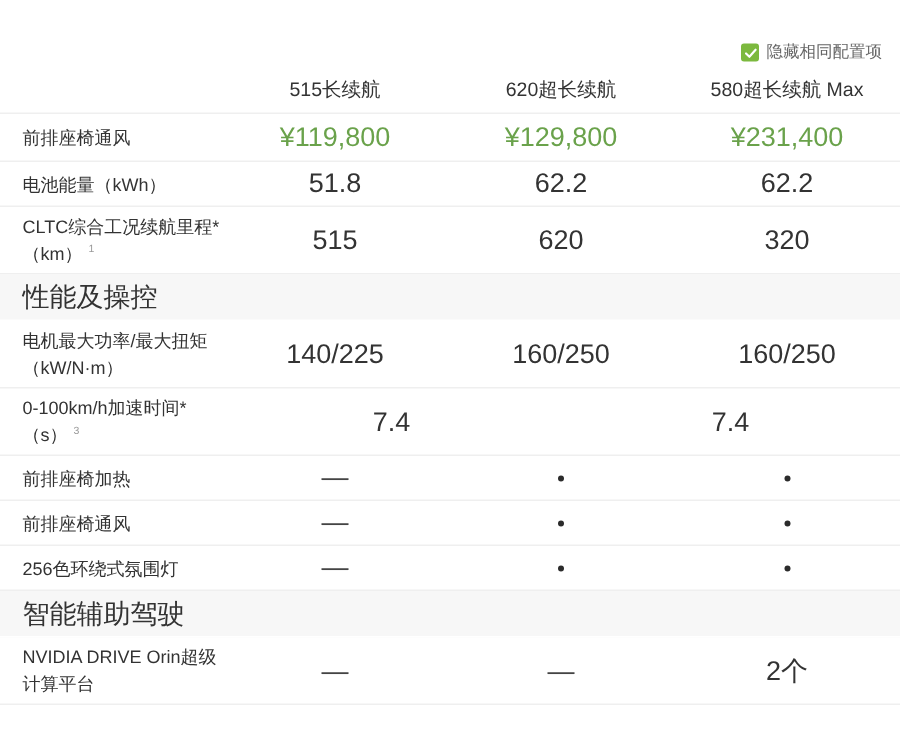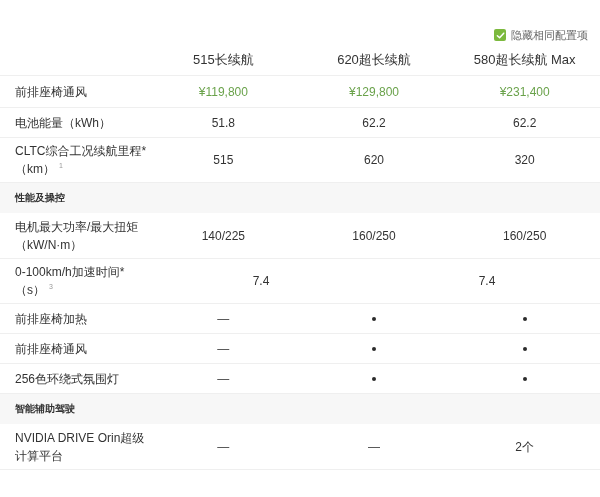--- a/index.html
+++ b/index.html
@@ -26,31 +26,31 @@
   .row { display:flex; align-items:center; width:100%; }
   .thead { min-height:31px; border-bottom:1px solid var(--border,#efefef); }
   .thead .cell { font-size:13px; color:var(--text,#333); }
   .cell { display:flex; align-items:center; justify-content:center; }
   .label-col { width:148px; flex:0 0 auto; justify-content:flex-start; text-align:left; padding-left:15px; }
   .val-col { flex:1 1 0; }
   .spec-row { min-height:30px; border-bottom:1px solid var(--border,#efefef); }
   .spec-row.tall { min-height:41px; }
   .spec-row.price-row { min-height:32px; }
   .label-cell { font-size:12px; color:var(--text,#333); line-height:1.5; display:block; padding-top:4px; padding-bottom:4px; align-self:center; }
-  .value-cell { font-size:12px; color:var(--text,#333); }
+  .value-cell { font-size:18px; color:var(--text,#333); }
   .value-cell.price { color:var(--price-green,#6aa24b); }
   .value-cell.dash { color:#444; }
   .dot { width:4px; height:4px; border-radius:50%; background:#2b2b2b; display:inline-block; }
   sup.footnote { font-size:7px; color:#999; margin-left:4px; }
   .section-row {
     min-height:31px; background:var(--section-bg,#f7f7f7);
     display:flex; align-items:center; padding-left:15px;
     border-bottom:1px solid #ffffff;
   }
-  .section-title { font-size:10px; font-weight:bold; color:var(--text,#333); }
+  .section-title { font-size:18px; font-weight:normal; color:var(--text,#333); }
 </style>
 </head>
 <body>
 
 <div class="page">
 
   <div class="topbar">
     <label class="hide-same">
       <span class="checkbox">
         <svg viewBox="0 0 10 10">

